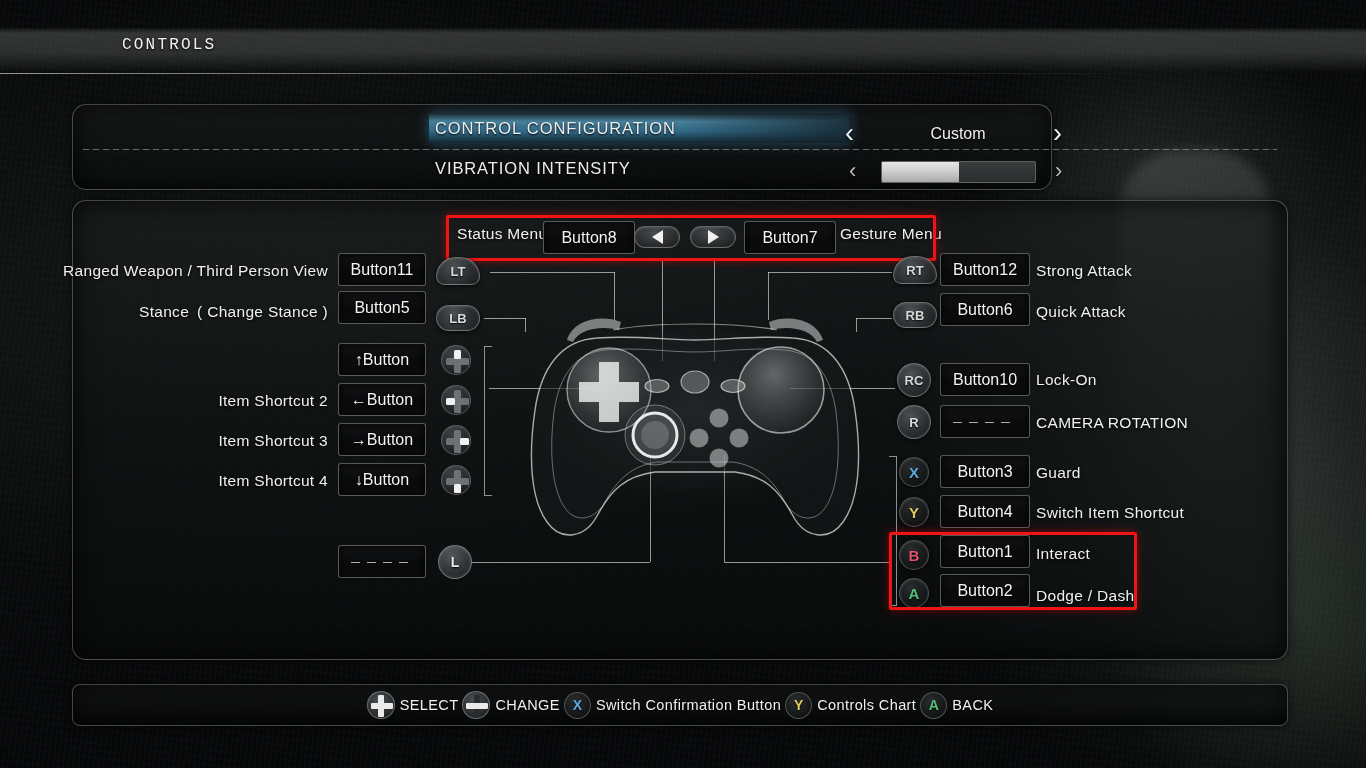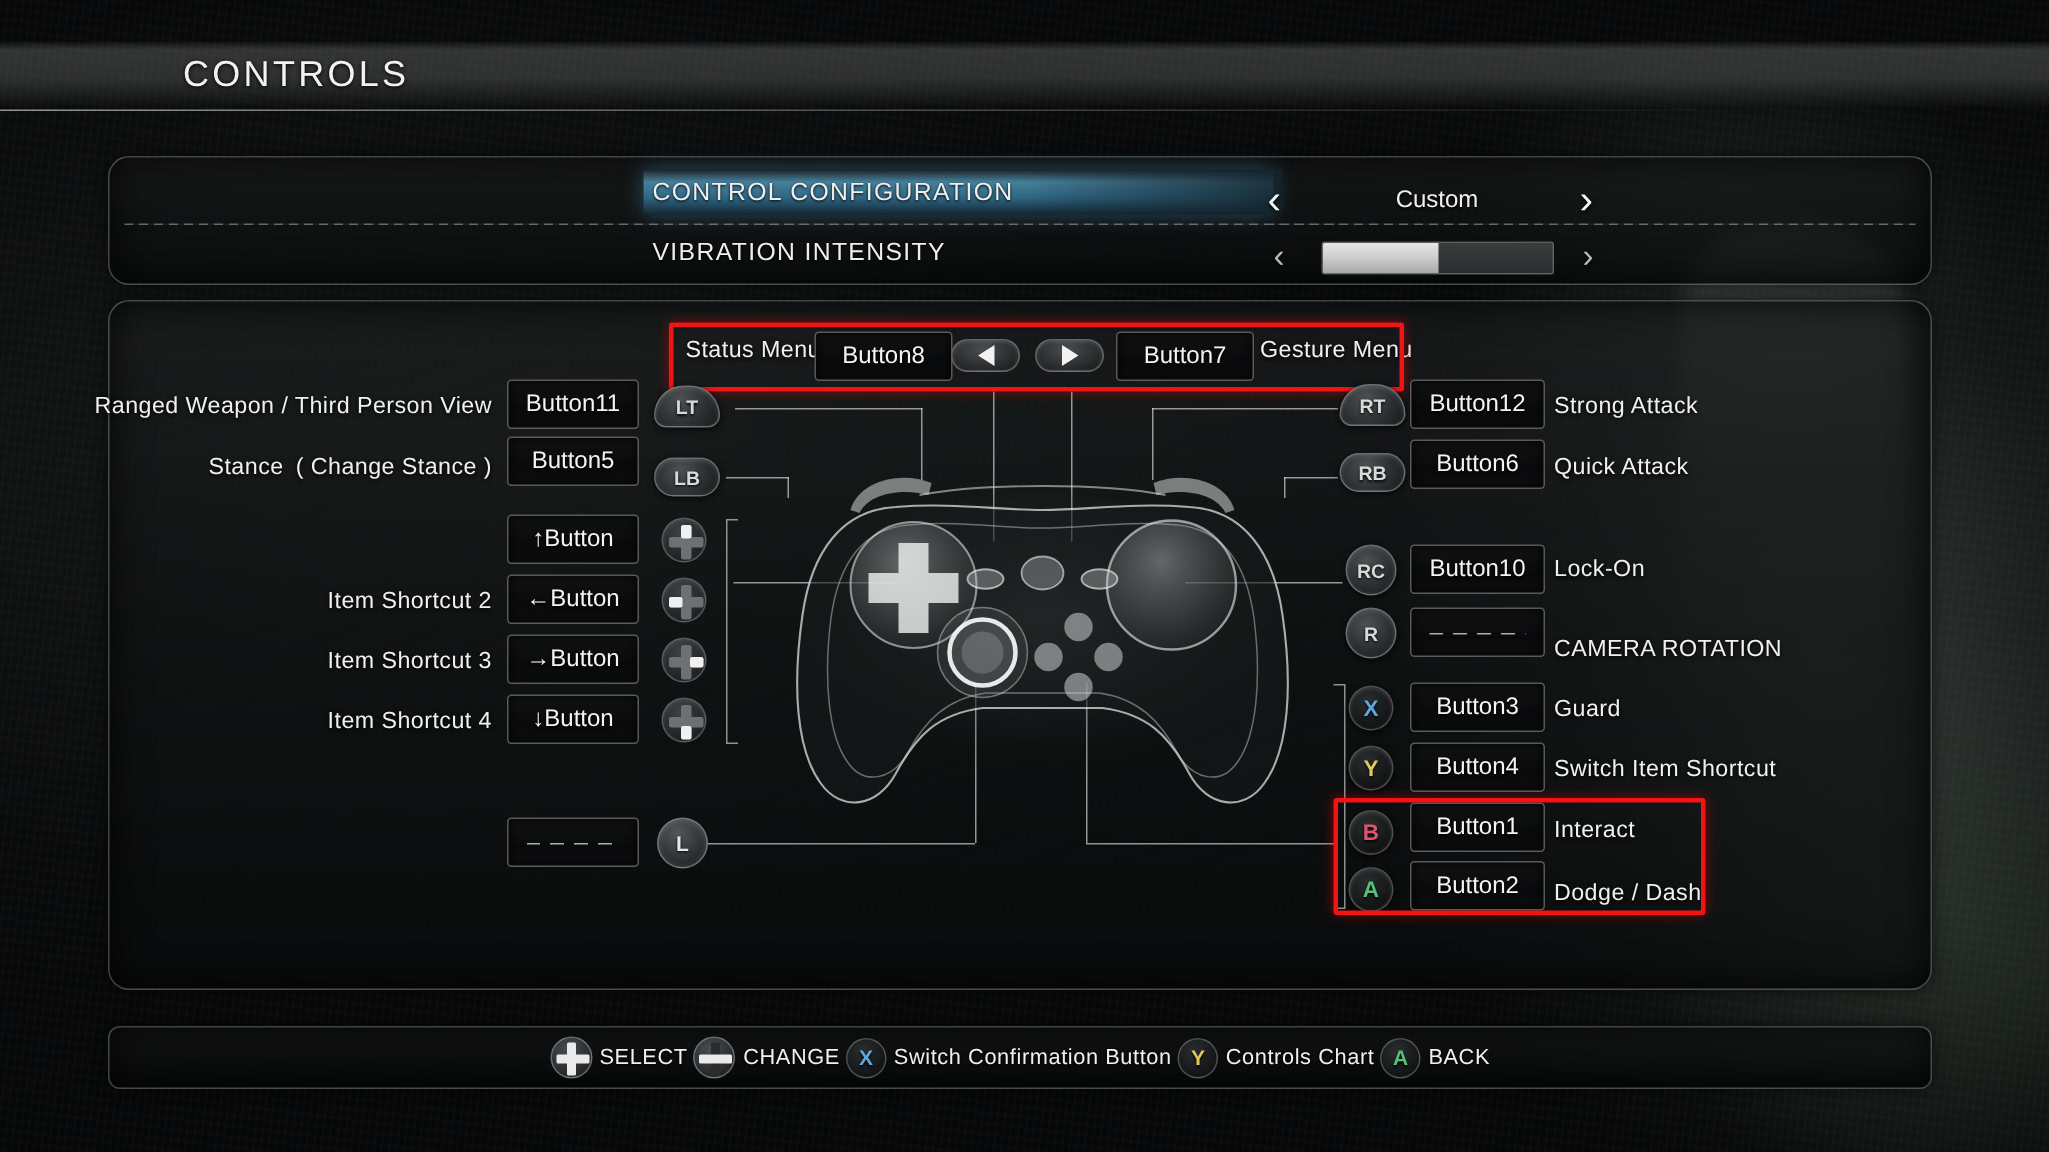--- a/index.html
+++ b/index.html
@@ -37,33 +37,33 @@
   #titlebar{
     position:absolute; left:0; top:28px; width:1366px; height:44px;
     background:linear-gradient(180deg, rgba(150,152,152,.05) 0%, rgba(118,120,120,.38) 12%, rgba(96,98,98,.42) 55%, rgba(36,38,38,.30) 92%, rgba(0,0,0,0) 100%);
   }
   #titlebar:after{
     content:""; position:absolute; left:0; bottom:-2px; width:1180px; height:1px;
     background:linear-gradient(90deg, rgba(220,220,220,.65), rgba(160,160,160,.25) 70%, rgba(0,0,0,0));
   }
   #page-title{
     position:absolute; left:122px; top:36px;
-    font-size:24px; letter-spacing:2.2px; font-weight:400;
-    color:#f2f2f2; text-shadow:0 1px 3px #000;
+    font-size:16px; letter-spacing:2.2px; font-weight:400;
+    color:#f2f2f2; text-shadow:0 1px 3px #000;font-family:Liberation Mono, monospace;
   }
 
   
   .panel{
     position:absolute;
     background:linear-gradient(180deg, rgba(30,32,33,.62) 0%, rgba(16,18,19,.72) 50%, rgba(10,12,13,.70) 100%);
     border:1px solid rgba(176,178,178,.34);
     border-radius:14px;
     box-shadow:inset 0 0 26px rgba(0,0,0,.8), 0 0 10px rgba(0,0,0,.6);
   }
-  #config-panel{ left:72px; top:104px; width:1216px; height:86px;padding-left:44px; }
+  #config-panel{ left:72px; top:104px; width:980px; height:86px;padding-left:44px; }
   #main-panel{ left:72px; top:200px; width:1216px; height:460px; }
   #footer-panel{ left:72px; top:684px; width:1216px; height:42px; border-radius:8px;
     background:linear-gradient(180deg, rgba(24,26,27,.7), rgba(8,10,11,.8)); }
 
   
   .cfg-row{ position:absolute; left:0; width:100%; height:40px; }
   #cfg-row-0{ top:4px; }
   #cfg-row-1{ top:44px; }
   #cfg-divider{
     position:absolute; left:10px; top:44px; width:1194px; height:1px;
@@ -405,21 +405,21 @@
   <div class="badge pill" style="left:893px; top:302px;">RB</div>
   <div class="vbox" style="left:940px; top:293px; width:90px;">Button6</div>
   <div class="txt" style="left:1036px; top:303px;">Quick Attack</div>
 
   <div class="badge round" style="left:897px; top:363px;">RC</div>
   <div class="vbox" style="left:940px; top:363px; width:90px;">Button10</div>
   <div class="txt" style="left:1036px; top:371px;">Lock-On</div>
 
   <div class="badge round" style="left:897px; top:405px;">R</div>
   <div class="vbox unassigned" style="left:940px; top:405px; width:90px;"></div>
-  <div class="txt" style="left:1036px; top:414px;margin-top:10px;">CAMERA ROTATION</div>
+  <div class="txt" style="left:1036px; top:414px;">CAMERA ROTATION</div>
 
   <div class="badge face x" style="left:899px; top:457px;">X</div>
   <div class="vbox" style="left:940px; top:455px; width:90px;">Button3</div>
   <div class="txt" style="left:1036px; top:464px;">Guard</div>
 
   <div class="badge face y" style="left:899px; top:497px;">Y</div>
   <div class="vbox" style="left:940px; top:495px; width:90px;">Button4</div>
   <div class="txt" style="left:1036px; top:504px;">Switch Item Shortcut</div>
 
   <div class="badge face b" style="left:899px; top:540px;">B</div>

